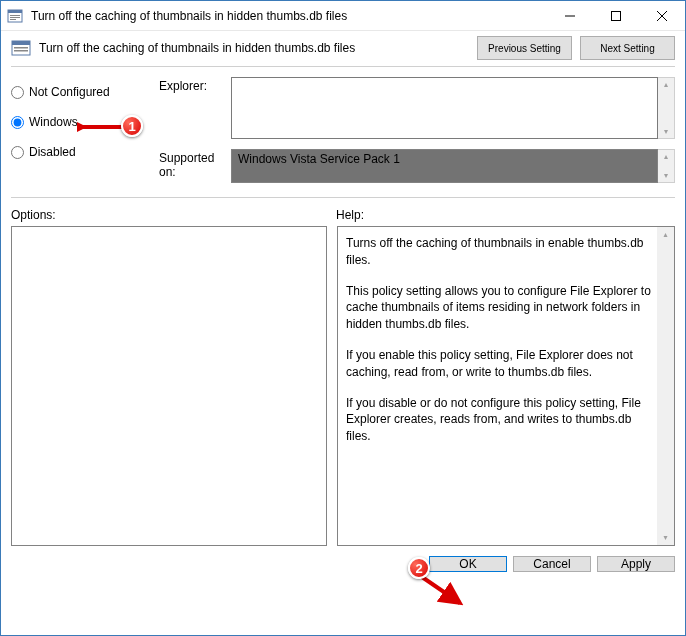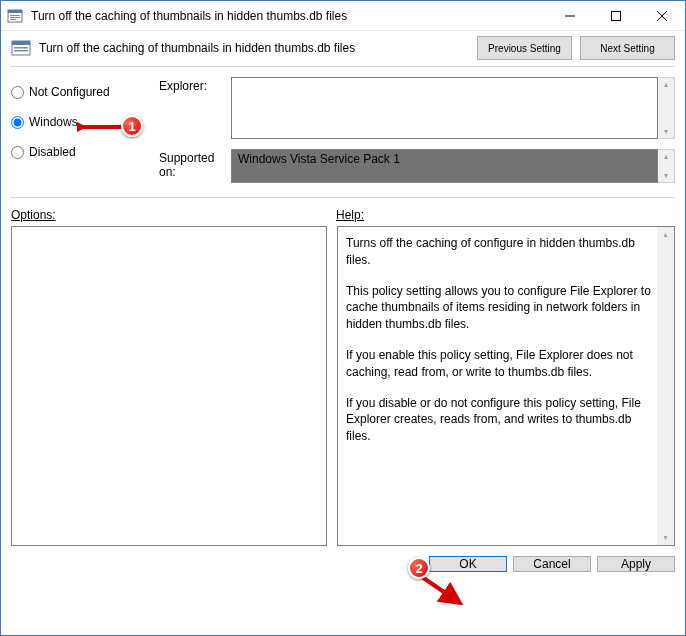--- a/index.html
+++ b/index.html
@@ -81,21 +81,21 @@
       padding: 2px 6px;
       position: relative;
     }
     .scroll-stub {
       width: 17px; background: #f0f0f0;
       border: 1px solid #cfcfcf; border-left: none;
       display: flex; flex-direction: column; justify-content: space-between;
       align-items: center; padding: 2px 0;
       color: #a0a0a0; font-size: 8px;
     }
-    .section-labels { display: flex; margin-top: 6px; margin-bottom: 4px; text-decoration: underline; }
+    .section-labels { display: flex; margin-top: 6px; margin-bottom: 4px; }
     .section-labels .opt-label { width: 325px; }
     .panels { display: flex; gap: 10px; }
     .panel {
       border: 1px solid #828282;
       background: #fff;
       height: 320px;
       position: relative;
     }
     .panel.options { width: 316px; }
     .panel.help { flex: 1; padding: 8px 22px 8px 8px; line-height: 1.4; overflow: hidden; }
@@ -224,21 +224,21 @@
   <hr class="divider">
 
   <div class="section-labels">
     <div class="opt-label">Options:</div>
     <div>Help:</div>
   </div>
 
   <div class="panels">
     <div class="panel options"></div>
     <div class="panel help">
-      <p>Turns off the caching of configure in hidden thumbs.db files.</p>
+      <p>Turns off the caching of thumbnails in enable thumbs.db files.</p>
       <p>This policy setting allows you to configure File Explorer to cache thumbnails of items residing in network folders in hidden thumbs.db files.</p>
       <p>If you enable this policy setting, File Explorer does not caching, read from, or write to thumbs.db files.</p>
       <p>If you disable or do not configure this policy setting, File Explorer creates, reads from, and writes to thumbs.db files.</p>
       <div class="panel-scroll-stub">
           <span>▴</span>
           <span>▾</span>
         </div>
     </div>
   </div>
 

